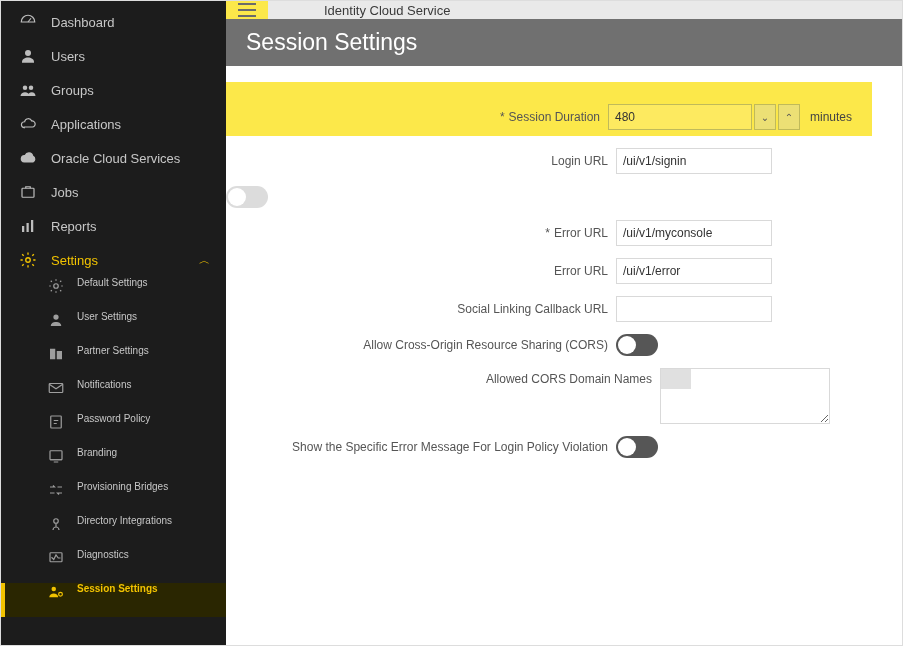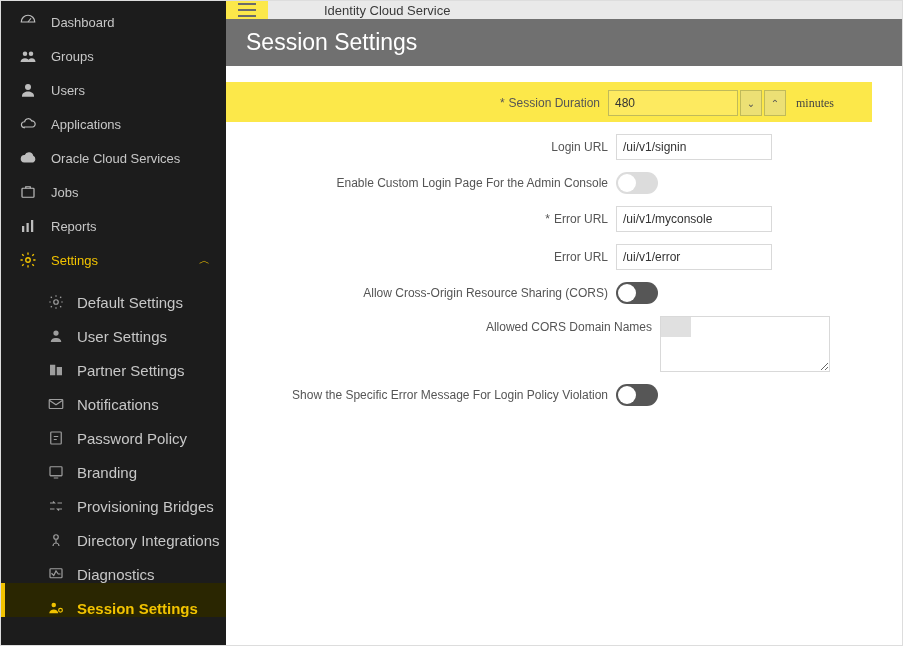--- a/index.html
+++ b/index.html
@@ -46,26 +46,26 @@
     position: absolute;
     right: 16px;
     color: #f2c300;
     font-size: 11px;
   }
   .sub-nav {
     list-style: none;
   }
   .sub-item {
     display: flex;
-    align-items: flex-end;
+    align-items: flex-start;
     height: 34px;
     padding-left: 46px;
     cursor: pointer;
     color: #c7c7c7;
-    font-size: 15px;
+    font-size: 10px;
   }
   .sub-item .icon {
     width: 18px; height: 18px;
     margin-right: 12px;
     display: flex; align-items: center; justify-content: center;
     color: #9e9e9e;
   }
   .sub-item.active {
     background: #2a2601;
     color: #f2c300;
@@ -141,46 +141,45 @@
     padding: 4px;
     width: 170px;
     height: 56px;
     resize: both;
     background: linear-gradient(90deg, #e0e0e0 0, #e0e0e0 30px, #fff 30px, #fff 100%);
     background-repeat: no-repeat;
     background-size: 100% 20px;
   }
   .row-highlight {
     background: #fce84a;
-    padding: 8px 8px 6px 4px;
+    padding: 22px 8px 6px 4px;
     margin-bottom: 12px;
   }
   .row-highlight .form-label { width: 378px; }
   .spin {
     display: flex;
     align-items: center;
   }
   .spin input {
-    width: 130px;
+    width: 144px;
     background: #fdea60;
     border: 1px solid #c0ba5a;
   }
   .spin-btn {
     width: 22px; height: 26px;
     background: #ece075;
     border: 1px solid #c0ba5a;
     margin-left: 2px;
     display: flex; align-items:center; justify-content:center;
     font-size: 10px; color:#555;
     cursor: pointer;
   }
   .minutes {
     margin-left: 10px;
     color: #444;
-    font-family: Liberation Serif, serif;
   }
   .switch {
     width: 42px; height: 22px;
     border-radius: 11px;
     background: #565656;
     position: relative;
     cursor: pointer;
   }
   .switch.light { background: #dcdcdc; }
   .switch .knob {
@@ -204,36 +203,36 @@
             <path d="M3 12a9 9 0 1 1 18 0H3z"></path>
             <path d="M12 12l4-5"></path>
           </svg>
       </span>
       <span>Dashboard</span>
     </li>
 
     <li class="nav-item">
       <span class="icon">
         <svg viewBox="0 0 24 24" fill="currentColor">
+            <circle cx="12" cy="8" r="4"></circle>
+            <path d="M4 20c0-4 4-6 8-6s8 2 8 6v1H4z"></path>
+          </svg>
+      </span>
+      <span>Users</span>
+    </li>
+
+    <li class="nav-item">
+      <span class="icon">
+        <svg viewBox="0 0 24 24" fill="currentColor">
             <circle cx="8" cy="9" r="3"></circle>
             <circle cx="16" cy="9" r="3"></circle>
             <path d="M2 20c0-3 3-5 6-5s6 2 6 5H2zM12 20c0-3 2-5 5-5s5 2 5 5h-10z"></path>
           </svg>
       </span>
       <span>Groups</span>
-    </li>
-
-    <li class="nav-item">
-      <span class="icon">
-        <svg viewBox="0 0 24 24" fill="currentColor">
-            <circle cx="12" cy="8" r="4"></circle>
-            <path d="M4 20c0-4 4-6 8-6s8 2 8 6v1H4z"></path>
-          </svg>
-      </span>
-      <span>Users</span>
     </li>
 
     <li class="nav-item">
       <span class="icon">
         <svg viewBox="0 0 24 24" fill="none" stroke="currentColor" stroke-width="1.6">
             <path d="M7 17a4 4 0 1 1 .5-8A5 5 0 0 1 17 8a4 4 0 0 1 1 8H7z"></path>
           </svg>
       </span>
       <span>Applications</span>
     </li>
@@ -418,38 +417,41 @@
       </div>
       <span class="minutes">minutes</span>
     </div>
 
     <div class="form-row">
       <div class="form-label">Login URL</div>
       <input type="text" value="/ui/v1/signin" style="">
     </div>
 
     <div class="form-row">
-      <div class="form-label">Enable Custom Login Page For the Admin Console</div>
       <div class="switch light">
           <div class="knob"></div>
         </div>
     </div>
 
     <div class="form-row">
       <div class="form-label">
         <span class="req">*</span><span>Error URL</span>
       </div>
       <input type="text" value="/ui/v1/myconsole" style="">
     </div>
 
     <div class="form-row">
       <div class="form-label">Error URL</div>
       <input type="text" value="/ui/v1/error" style="">
     </div>
 
+    <div class="form-row">
+      <div class="form-label">Social Linking Callback URL</div>
+      <input type="text" value="" style="">
+    </div>
 
     <div class="form-row">
       <div class="form-label">Allow Cross-Origin Resource Sharing (CORS)</div>
       <div class="switch">
           <div class="knob"></div>
         </div>
     </div>
 
     <div class="form-row align-top">
       <div class="form-label" style="padding-top:4px;">Allowed CORS Domain Names</div>

